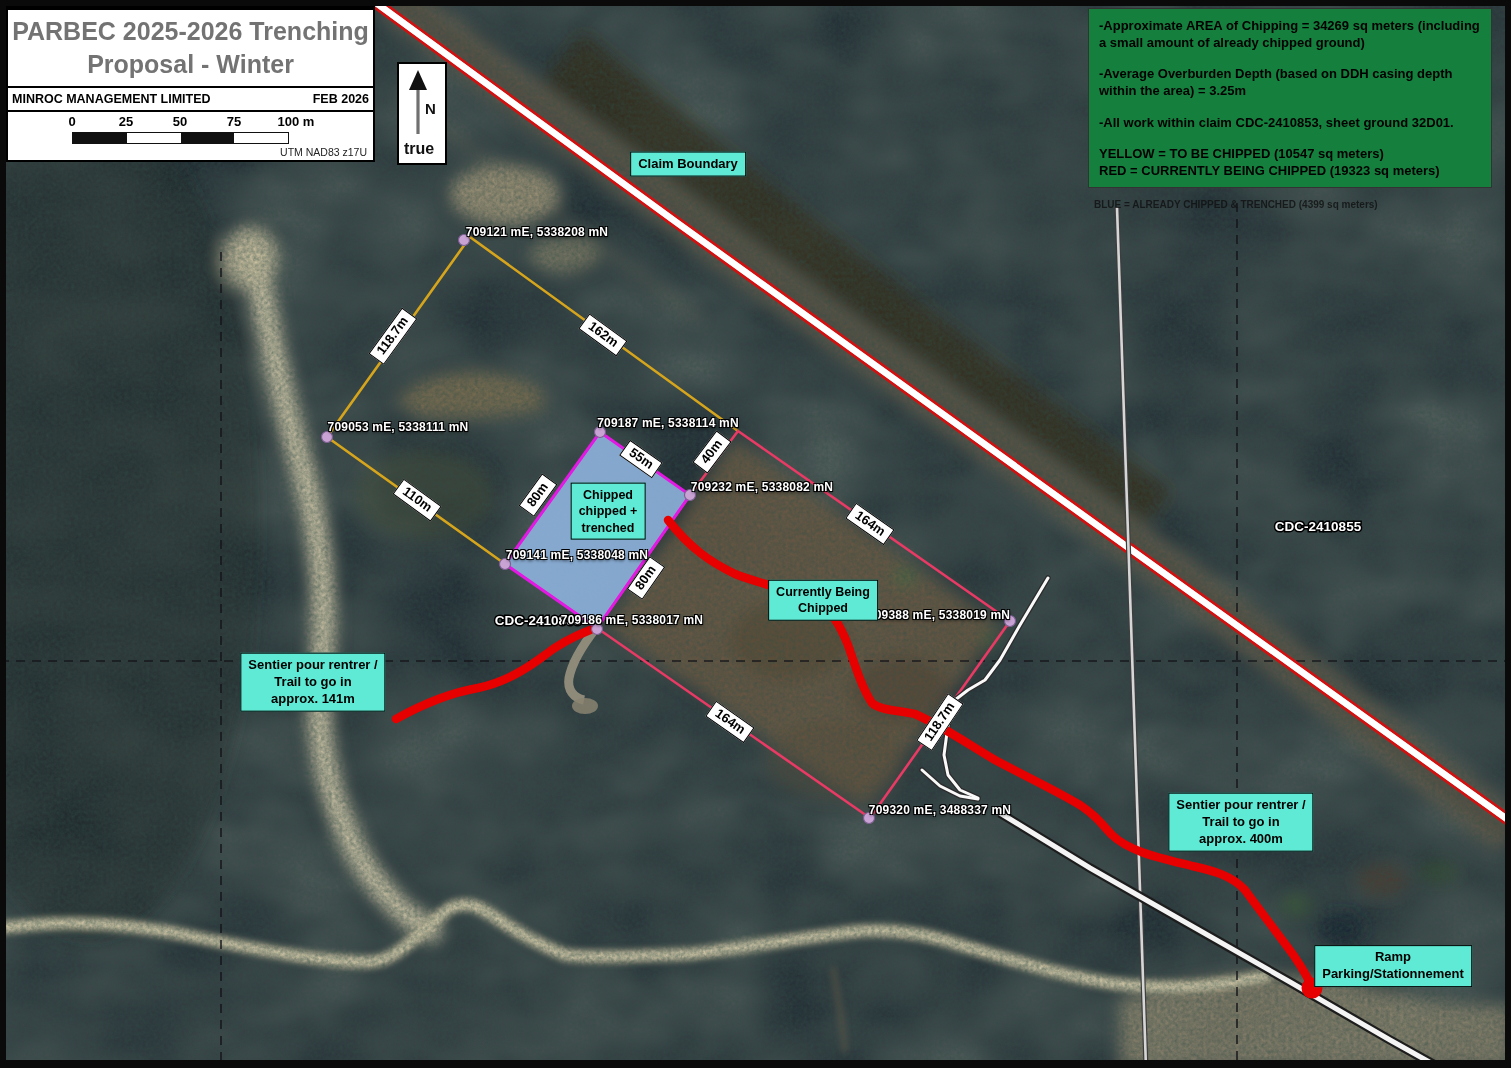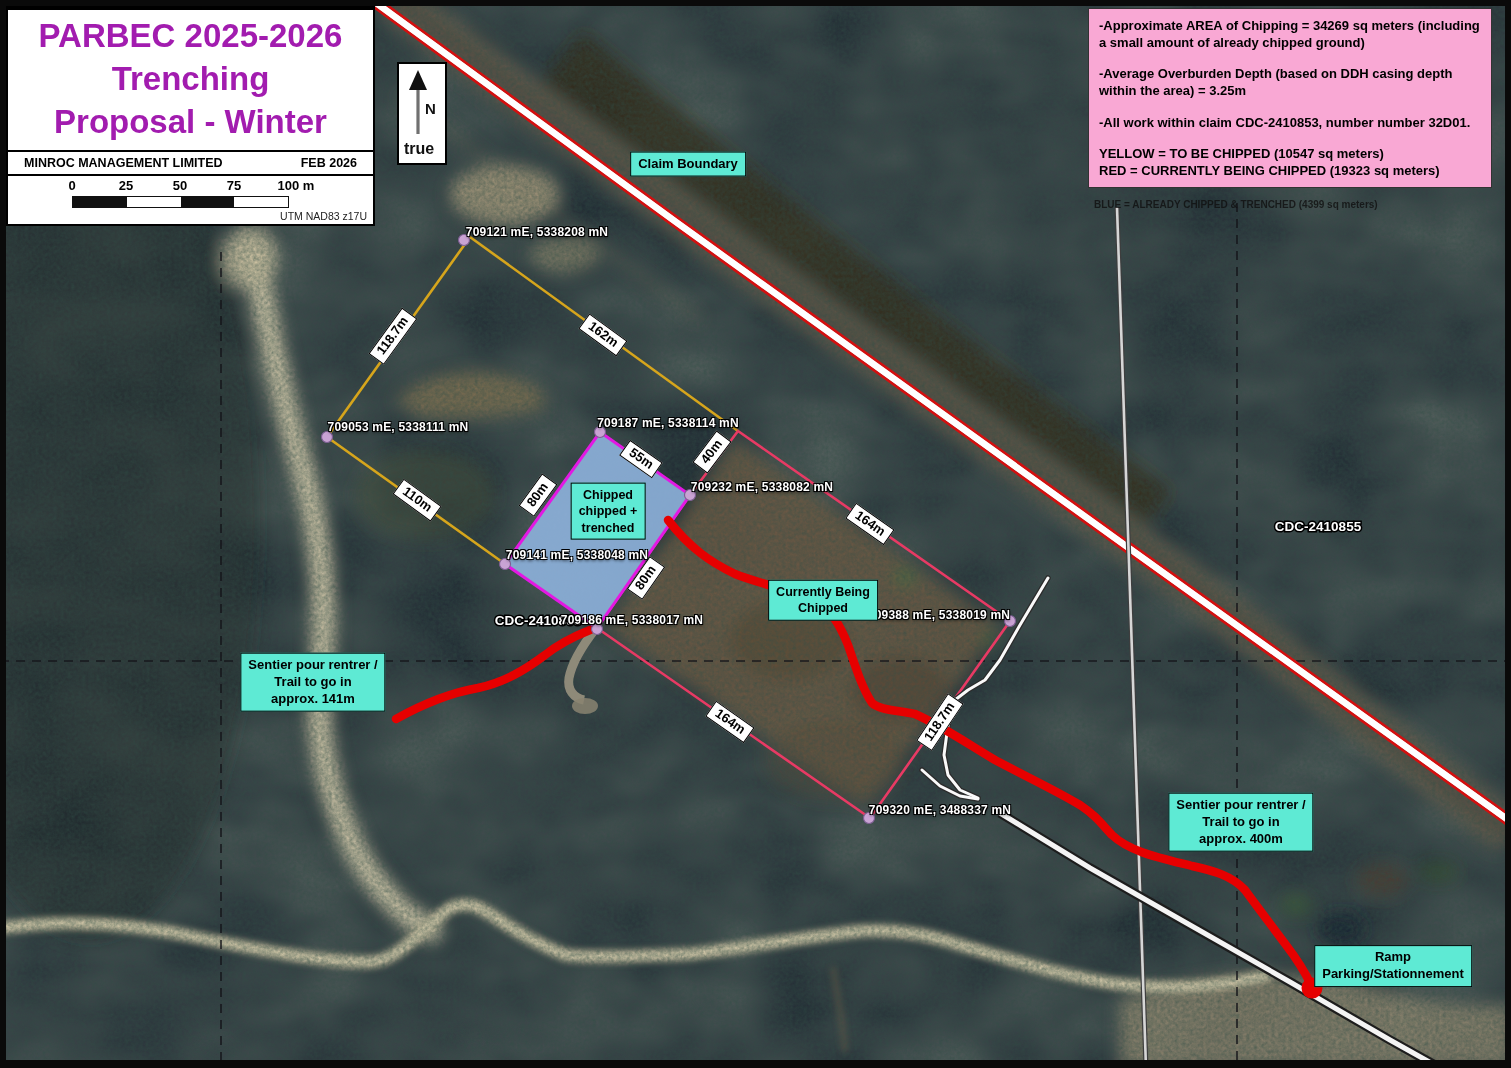--- a/index.html
+++ b/index.html
@@ -22,35 +22,35 @@
     background:#fff;border:2px solid #000;}
   #logo-sec{position:relative;height:97px;}
   #logo-tile{position:absolute;left:72px;top:4px;width:68px;height:88px;background:#8dc63f;
     border-radius:13px;display:flex;align-items:center;justify-content:center;
     color:#fff;font-size:45px;font-weight:bold;letter-spacing:-6px;}
   .logo-t{position:absolute;left:145px;line-height:1;white-space:nowrap;}
   #logo-l1{top:8px;color:#7cb942;font-size:29px;font-weight:bold;}
   #logo-l2{top:38px;color:#57585a;font-size:29px;font-weight:600;}
   #logo-l3{top:68px;color:#7cb942;font-size:29px;font-weight:600;}
   #title-sec{border-top:2px solid #000;text-align:center;padding:5px 0 6px 0;}
-  .title-line{font-size:33px;font-weight:bold;color:#a21caf;line-height:1.3;}
+  .title-line{font-size:25px;font-weight:bold;color:#737373;line-height:1.3;}
   #company-sec{border-top:2px solid #000;display:flex;justify-content:space-between;
-    align-items:center;padding:4px 16px;font-size:12.5px;font-weight:bold;color:#000;}
+    align-items:center;padding:4px 4px;font-size:12.5px;font-weight:bold;color:#000;}
   #scale-sec{border-top:2px solid #000;position:relative;height:48px;}
   .tick-num{position:absolute;top:2px;transform:translateX(-50%);font-size:13px;font-weight:bold;color:#000;}
   #scale-bar{position:absolute;left:64px;top:20px;width:215px;height:10px;
     border:1.5px solid #111;display:flex;}
   #scale-bar div{flex:1;}
   .sb-b{background:#111;} .sb-w{background:#fff;}
   #datum{position:absolute;right:6px;bottom:2px;font-size:10.5px;color:#222;margin-top:48px;}
   
   #north-box{position:absolute;left:397px;top:62px;width:46px;height:99px;z-index:20;
     background:#fff;border:2px solid #000;}
   
-  #info-box{position:absolute;left:1088px;top:8px;width:382px;z-index:20;background:#f9a8d4;
+  #info-box{position:absolute;left:1088px;top:8px;width:382px;z-index:20;background:#15803d;
     border:1px solid #333;padding:9px 10px 8px 10px;color:#000;
     font-size:13px;font-weight:bold;line-height:1.28;}
   .info-p{margin:0 0 15px 0;}
   .info-p:last-child{margin:0;}
   #info-overflow{position:absolute;left:1094px;top:199px;z-index:5;color:#101010;
     font-size:10px;font-weight:bold;white-space:nowrap;opacity:.8;}
 </style>
 </head>
 <body>
 
@@ -202,21 +202,21 @@
       <line x1="19" y1="70" x2="19" y2="22" stroke="#707070" stroke-width="3.2"></line>
       <polygon points="19,6 10,26 28,26" fill="#111"></polygon>
       <text x="26" y="50" font-family="Liberation Sans,sans-serif" font-size="15" font-weight="bold" fill="#111">N</text>
       <text x="20" y="90" text-anchor="middle" font-family="Liberation Sans,sans-serif" font-size="16" font-weight="bold" fill="#111">true</text>
     </svg>
   </div>
 
   <div id="info-box">
     <div class="info-p">-Approximate AREA of Chipping = 34269 sq meters (including a small amount of already chipped ground)</div>
     <div class="info-p">-Average Overburden Depth (based on DDH casing depth within the area) = 3.25m</div>
-    <div class="info-p">-All work within claim CDC-2410853, number number 32D01.</div>
+    <div class="info-p">-All work within claim CDC-2410853, sheet ground 32D01.</div>
     <div>YELLOW = TO BE CHIPPED (10547 sq meters)</div>
     <div>RED = CURRENTLY BEING CHIPPED (19323 sq meters)</div>
   </div>
   <div id="info-overflow">BLUE = ALREADY CHIPPED &amp; TRENCHED (4399 sq meters)</div>
 
   <div class="mapbox" style="left:688px;top:164px">
     <span>Claim Boundary</span>
   </div>
 
   <div class="dim" style="left:393px;top:336px;--r:-54deg">118.7m</div>

